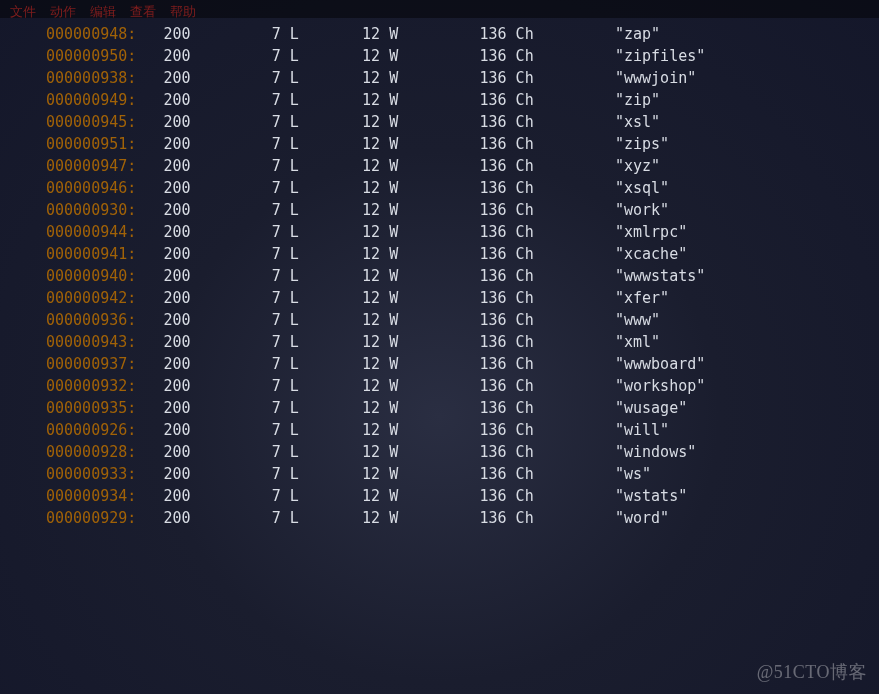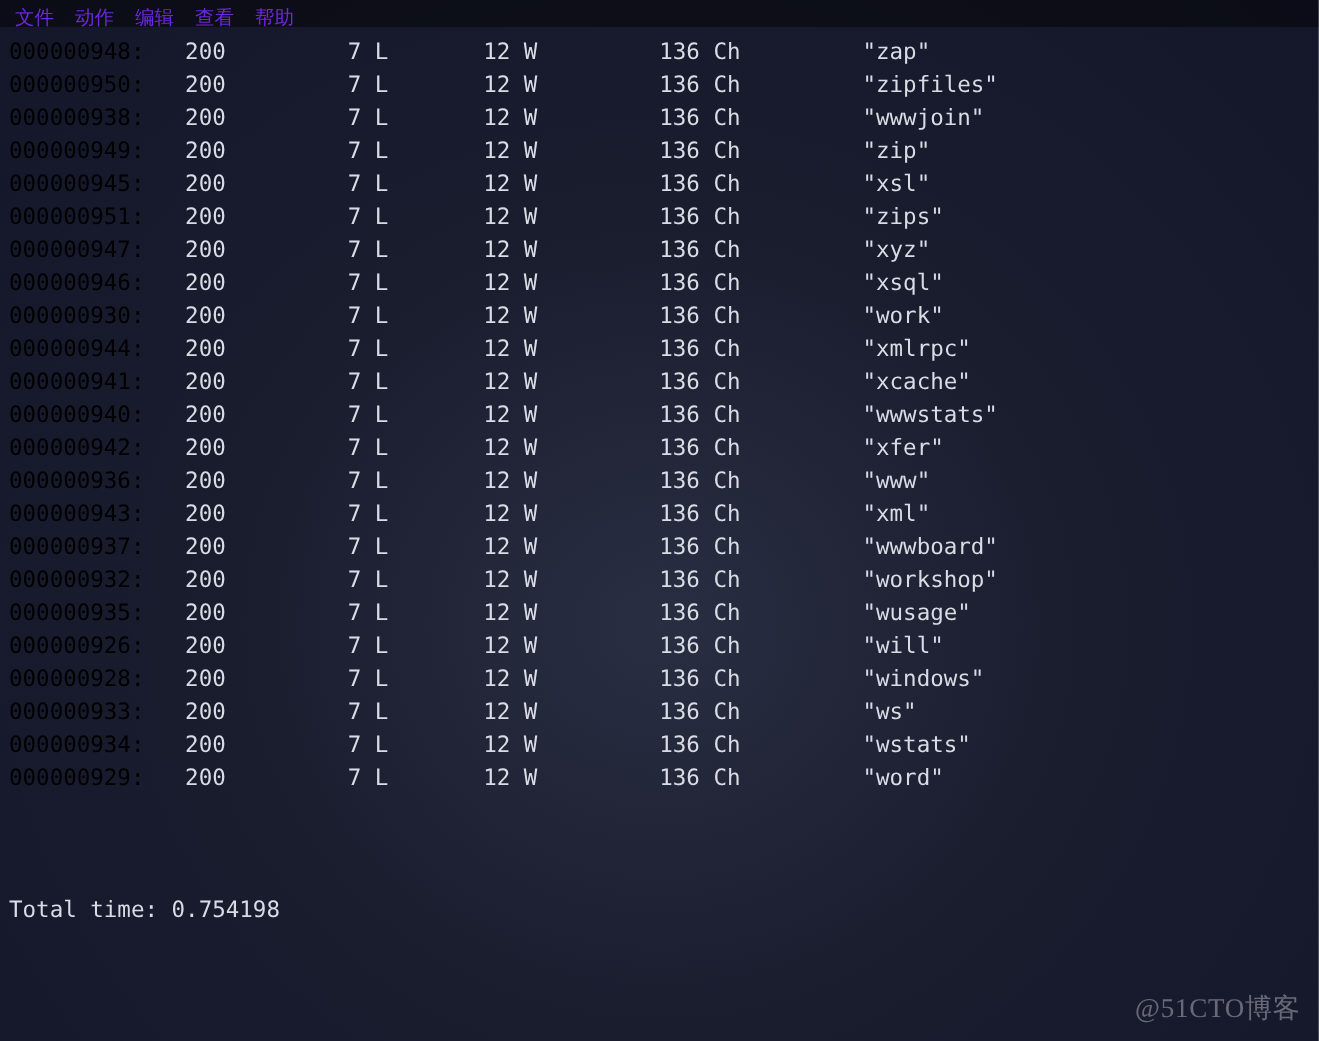--- a/index.html
+++ b/index.html
@@ -20,34 +20,34 @@
     top: 0;
     left: 0;
     width: 879px;
     height: 694px;
     box-sizing: border-box;
     padding: 2px 6px 6px 6px;
   }
   .menubar {
     height: 18px;
     font-size: 13px;
-    color: #6d28d9;
+    color: #7f1d1d;
     display: flex;
     gap: 14px;
     padding: 1px 4px 2px 4px;
   }
   .rows {
     line-height: 22px;
     white-space: pre;
     font-variant-ligatures: none;
   }
   .row {
     display: block;
   }
-  .row span.id   { color: #000000; }
+  .row span.id   { color: #a16207; margin-left: 40px; }
   .row span.col  { color: #d8dce4; }
   .row span.pay  { color: #d8dce4; }
   .summary {
     line-height: 22px;
     white-space: pre;
     margin-top: 22px;
   }
   .watermark {
     position: absolute;
     right: 12px;
@@ -75,20 +75,19 @@
     <span>文件</span>
     <span>动作</span>
     <span>编辑</span>
     <span>查看</span>
     <span>帮助</span>
   </div>
 
   <div class="rows" id="rows"><div class="row"><span class="id">000000948:</span><span class="col">   200</span><span class="col">         7 L</span><span class="col">       12 W</span><span class="col">         136 Ch</span><span class="pay">         "zap"</span></div><div class="row"><span class="id">000000950:</span><span class="col">   200</span><span class="col">         7 L</span><span class="col">       12 W</span><span class="col">         136 Ch</span><span class="pay">         "zipfiles"</span></div><div class="row"><span class="id">000000938:</span><span class="col">   200</span><span class="col">         7 L</span><span class="col">       12 W</span><span class="col">         136 Ch</span><span class="pay">         "wwwjoin"</span></div><div class="row"><span class="id">000000949:</span><span class="col">   200</span><span class="col">         7 L</span><span class="col">       12 W</span><span class="col">         136 Ch</span><span class="pay">         "zip"</span></div><div class="row"><span class="id">000000945:</span><span class="col">   200</span><span class="col">         7 L</span><span class="col">       12 W</span><span class="col">         136 Ch</span><span class="pay">         "xsl"</span></div><div class="row"><span class="id">000000951:</span><span class="col">   200</span><span class="col">         7 L</span><span class="col">       12 W</span><span class="col">         136 Ch</span><span class="pay">         "zips"</span></div><div class="row"><span class="id">000000947:</span><span class="col">   200</span><span class="col">         7 L</span><span class="col">       12 W</span><span class="col">         136 Ch</span><span class="pay">         "xyz"</span></div><div class="row"><span class="id">000000946:</span><span class="col">   200</span><span class="col">         7 L</span><span class="col">       12 W</span><span class="col">         136 Ch</span><span class="pay">         "xsql"</span></div><div class="row"><span class="id">000000930:</span><span class="col">   200</span><span class="col">         7 L</span><span class="col">       12 W</span><span class="col">         136 Ch</span><span class="pay">         "work"</span></div><div class="row"><span class="id">000000944:</span><span class="col">   200</span><span class="col">         7 L</span><span class="col">       12 W</span><span class="col">         136 Ch</span><span class="pay">         "xmlrpc"</span></div><div class="row"><span class="id">000000941:</span><span class="col">   200</span><span class="col">         7 L</span><span class="col">       12 W</span><span class="col">         136 Ch</span><span class="pay">         "xcache"</span></div><div class="row"><span class="id">000000940:</span><span class="col">   200</span><span class="col">         7 L</span><span class="col">       12 W</span><span class="col">         136 Ch</span><span class="pay">         "wwwstats"</span></div><div class="row"><span class="id">000000942:</span><span class="col">   200</span><span class="col">         7 L</span><span class="col">       12 W</span><span class="col">         136 Ch</span><span class="pay">         "xfer"</span></div><div class="row"><span class="id">000000936:</span><span class="col">   200</span><span class="col">         7 L</span><span class="col">       12 W</span><span class="col">         136 Ch</span><span class="pay">         "www"</span></div><div class="row"><span class="id">000000943:</span><span class="col">   200</span><span class="col">         7 L</span><span class="col">       12 W</span><span class="col">         136 Ch</span><span class="pay">         "xml"</span></div><div class="row"><span class="id">000000937:</span><span class="col">   200</span><span class="col">         7 L</span><span class="col">       12 W</span><span class="col">         136 Ch</span><span class="pay">         "wwwboard"</span></div><div class="row"><span class="id">000000932:</span><span class="col">   200</span><span class="col">         7 L</span><span class="col">       12 W</span><span class="col">         136 Ch</span><span class="pay">         "workshop"</span></div><div class="row"><span class="id">000000935:</span><span class="col">   200</span><span class="col">         7 L</span><span class="col">       12 W</span><span class="col">         136 Ch</span><span class="pay">         "wusage"</span></div><div class="row"><span class="id">000000926:</span><span class="col">   200</span><span class="col">         7 L</span><span class="col">       12 W</span><span class="col">         136 Ch</span><span class="pay">         "will"</span></div><div class="row"><span class="id">000000928:</span><span class="col">   200</span><span class="col">         7 L</span><span class="col">       12 W</span><span class="col">         136 Ch</span><span class="pay">         "windows"</span></div><div class="row"><span class="id">000000933:</span><span class="col">   200</span><span class="col">         7 L</span><span class="col">       12 W</span><span class="col">         136 Ch</span><span class="pay">         "ws"</span></div><div class="row"><span class="id">000000934:</span><span class="col">   200</span><span class="col">         7 L</span><span class="col">       12 W</span><span class="col">         136 Ch</span><span class="pay">         "wstats"</span></div><div class="row"><span class="id">000000929:</span><span class="col">   200</span><span class="col">         7 L</span><span class="col">       12 W</span><span class="col">         136 Ch</span><span class="pay">         "word"</span></div></div>
 
   <div class="summary">
-    <div><span>Total time: </span><span>0.754198</span></div>
     
     
   </div>
 
 </div>
 
 <div class="watermark">@51CTO博客</div>
 
 </body></html>

